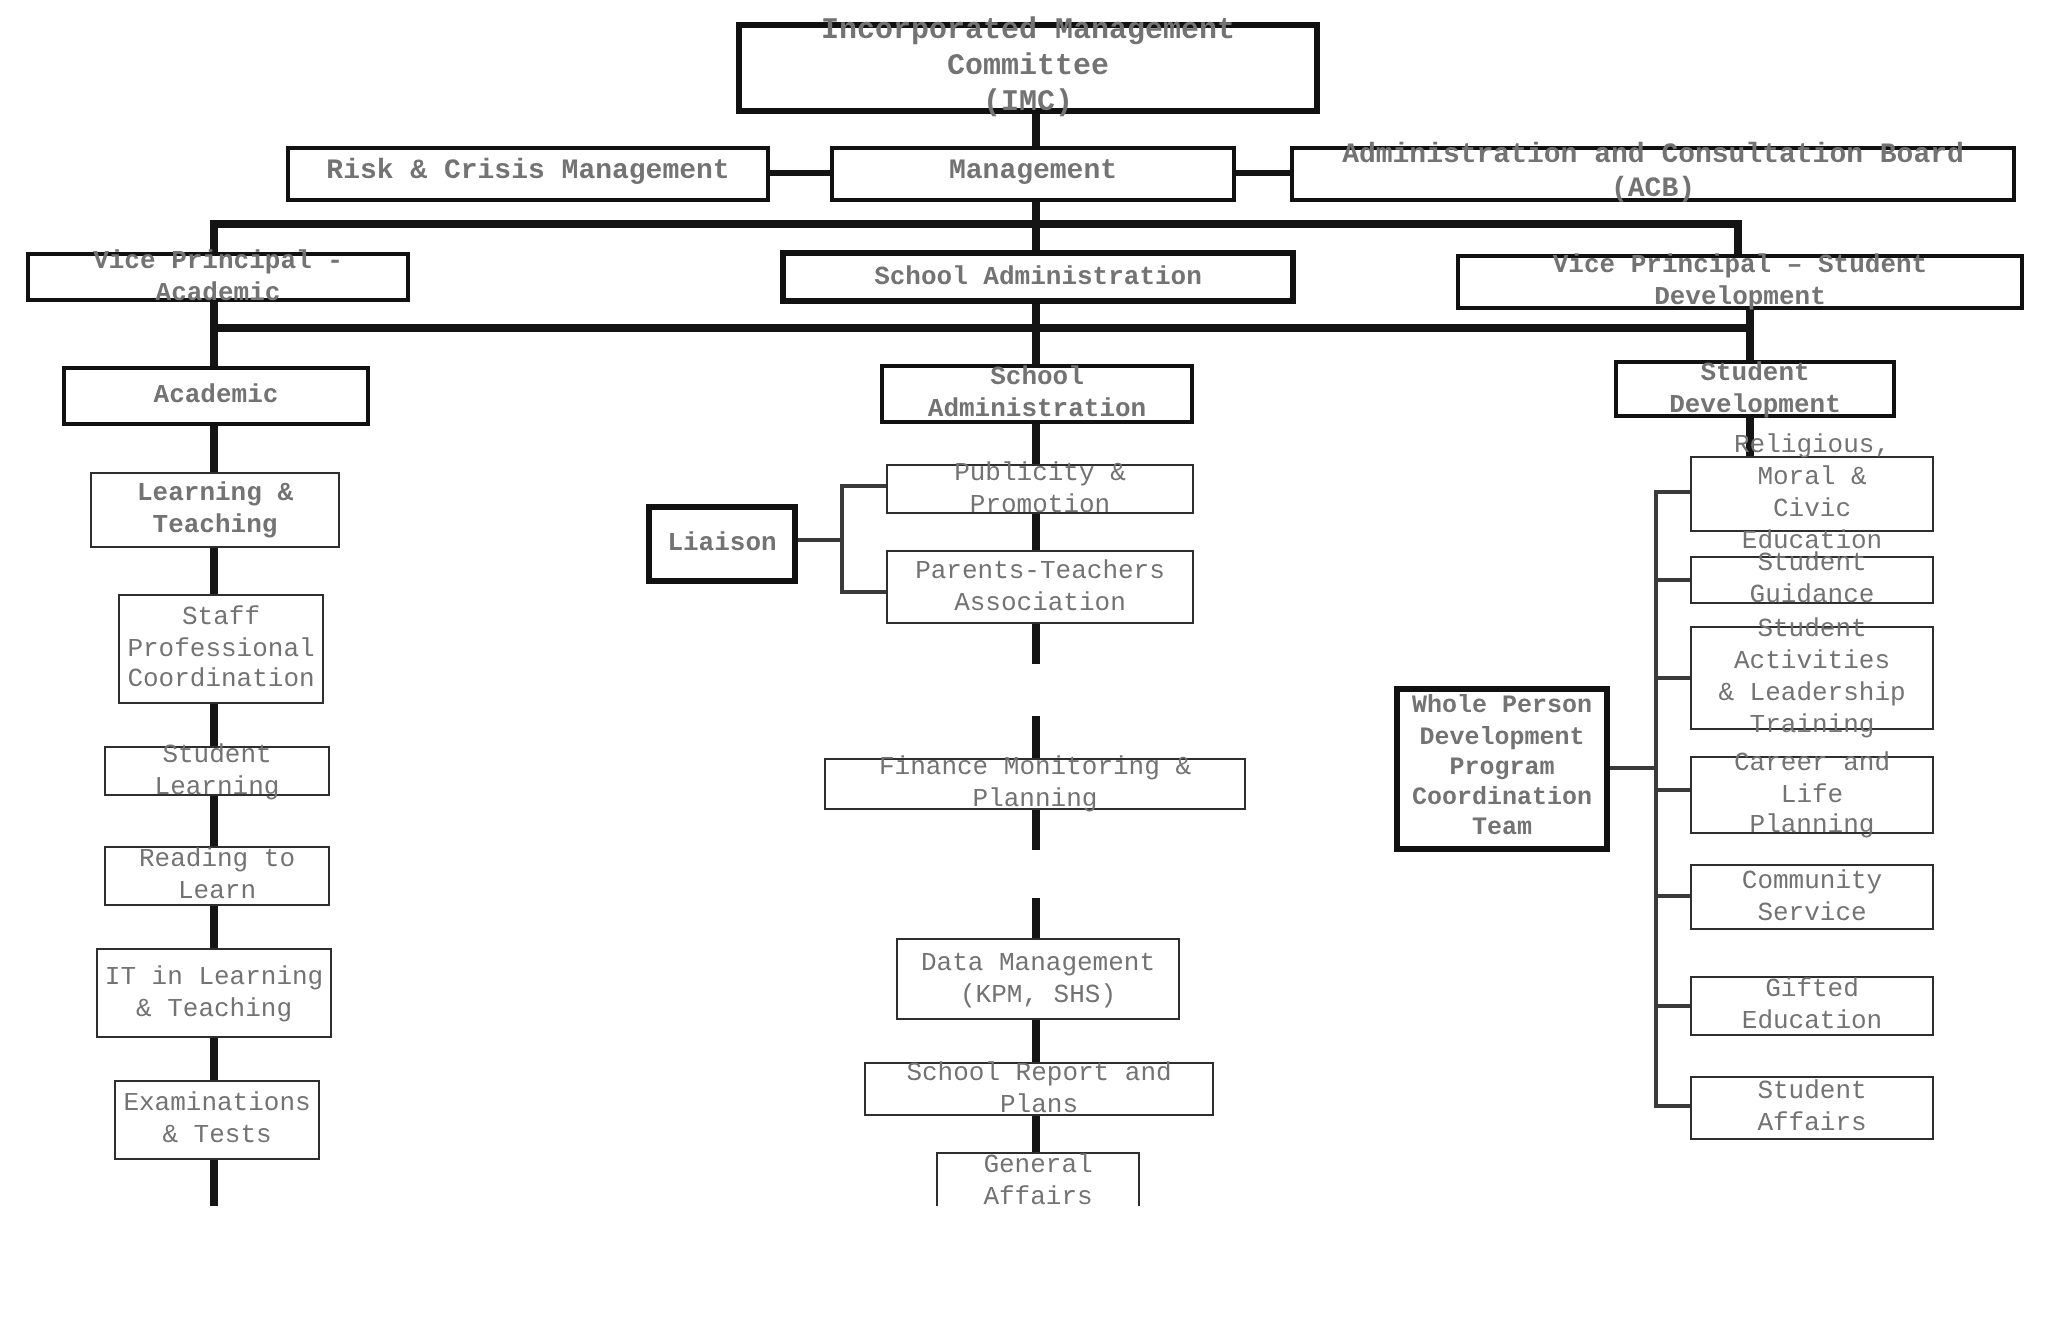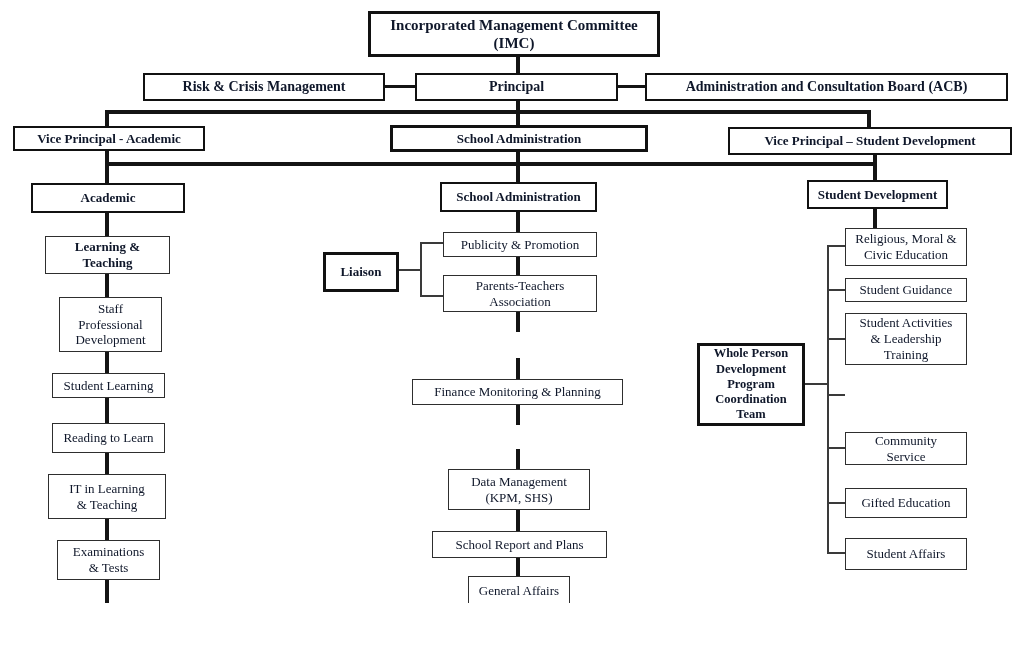--- a/index.html
+++ b/index.html
@@ -1,17 +1,17 @@
 <!DOCTYPE html>
 <html><head>
 <meta charset="utf-8">
 <style>
   html,body{margin:0;padding:0;background:#fff;}
   #stage{position:relative;width:1024px;height:603px;background:#ffffff;overflow:hidden;
-         font-family:Liberation Serif, serif;color:#0f172a;}
+         font-family:Liberation Mono, monospace;color:#737373;}
   .node{position:absolute;box-sizing:border-box;background:#fff;border:1.6px solid #2e2e2e;
         display:flex;align-items:center;justify-content:center;text-align:center;
         white-space:pre-line;font-size:13px;line-height:1.22;padding:1px 2px;z-index:2;}
   .b{font-weight:700;}
   .hd{border:2.5px solid #111;}
   .bd3{border:3px solid #111;}
   .f15{font-size:15px;}
   .f14{font-size:14px;}
   .f12{font-size:12.5px;}
   .line{position:absolute;background:#141414;z-index:1;}
@@ -100,34 +100,34 @@
   #c40{left:805px;top:383px;width:22px;height:2px}
 </style>
 </head>
 <body>
 
 <div id="stage">
 
   <div class="node b bd3 f15" id="n-imc">Incorporated Management Committee
 (IMC)</div>
   <div class="node b hd f14" id="n-risk">Risk &amp; Crisis Management</div>
-  <div class="node b hd f14" id="n-principal">Principal</div>
+  <div class="node b hd f14" id="n-principal">Management</div>
   <div class="node b hd f14" id="n-acb">Administration and Consultation Board (ACB)</div>
   <div class="node b hd" id="n-vpa">Vice Principal - Academic</div>
   <div class="node b bd3" id="n-sa3">School Administration</div>
   <div class="node b hd" id="n-vpsd">Vice Principal – Student Development</div>
   <div class="node b hd" id="n-acad">Academic</div>
   <div class="node b hd" id="n-sa4">School Administration</div>
   <div class="node b" id="n-a0">Learning &amp;
 Teaching</div>
 
   <div class="node b hd" id="n-sdh">Student Development</div>
   <div class="node" id="n-a1">Staff
 Professional
-Development</div>
+Coordination</div>
   <div class="node" id="n-a2">Student Learning</div>
   <div class="node" id="n-a3">Reading to Learn</div>
   <div class="node" id="n-a4">IT in Learning
 &amp; Teaching</div>
   <div class="node" id="n-a5">Examinations
 &amp; Tests</div>
 
   <div class="node b bd3" id="n-liaison">Liaison</div>
   <div class="node" id="n-s0">Publicity &amp; Promotion</div>
   <div class="node" id="n-s1">Parents-Teachers
@@ -142,20 +142,22 @@
 Development
 Program
 Coordination
 Team</div>
   <div class="node" id="n-d0">Religious, Moral &amp;
 Civic Education</div>
   <div class="node" id="n-d1">Student Guidance</div>
   <div class="node" id="n-d2">Student Activities
 &amp; Leadership
 Training</div>
+  <div class="node" id="n-d3">Career and Life
+Planning</div>
   <div class="node" id="n-d4">Community
 Service</div>
   <div class="node" id="n-d5">Gifted Education</div>
   <div class="node" id="n-d6">Student Affairs</div>
 
   <div class="line" id="c1"></div>
   <div class="line" id="c2"></div>
   <div class="line" id="c3"></div>
   <div class="line" id="c4"></div>
   <div class="line" id="c5"></div>

